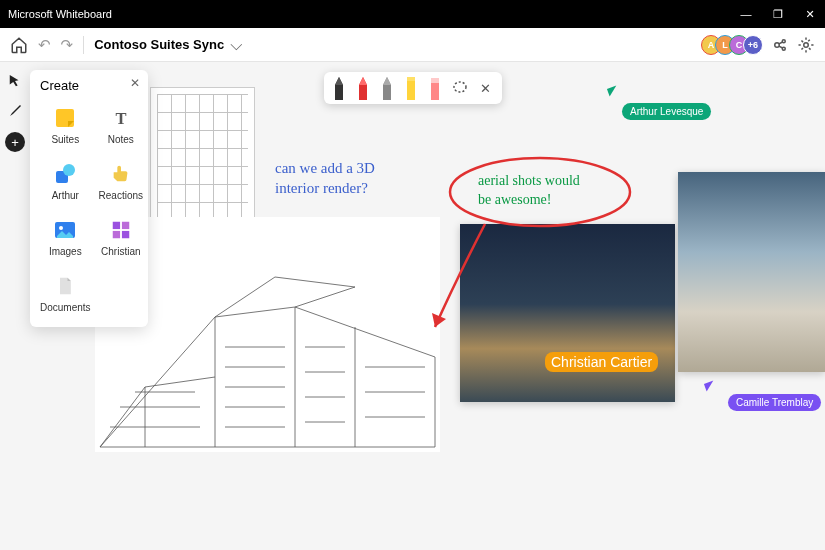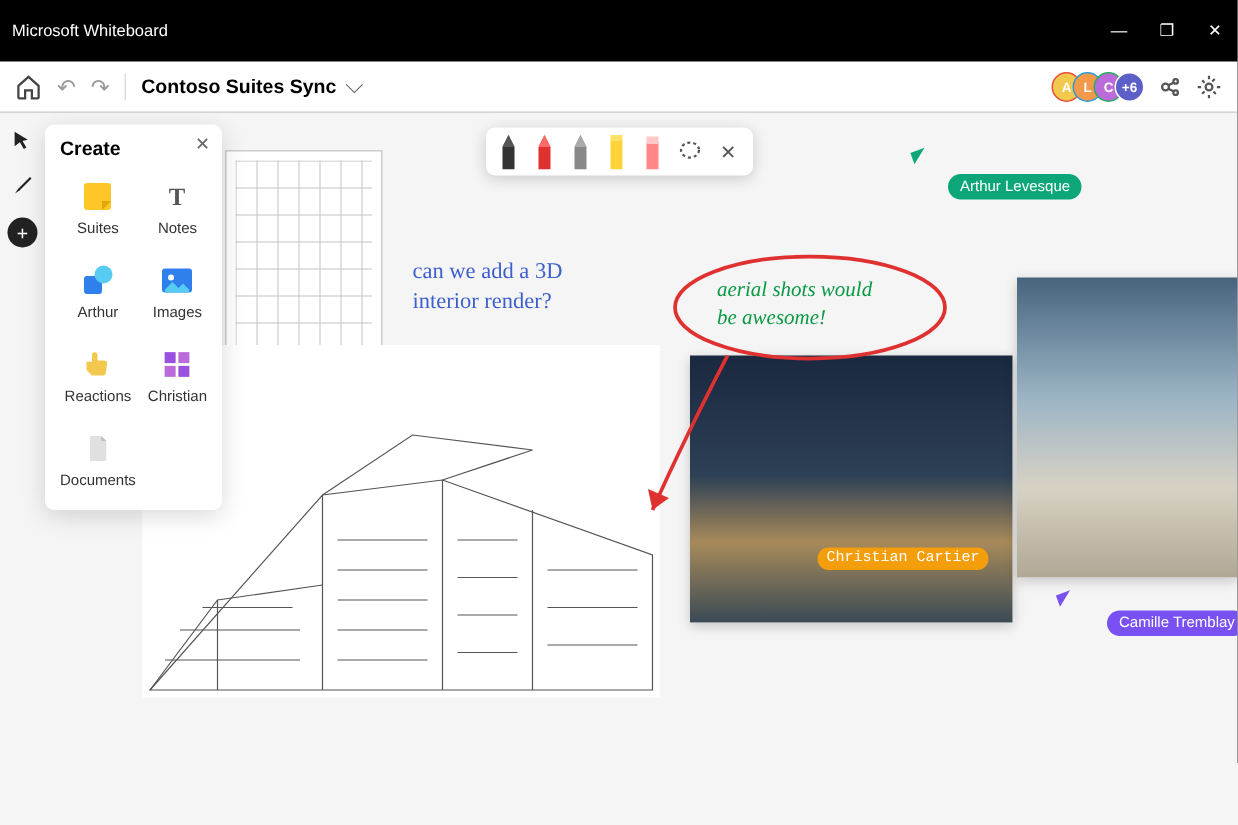--- a/index.html
+++ b/index.html
@@ -1,18 +1,18 @@
 <!DOCTYPE html>
 <html><head>
 <meta charset="utf-8">
 <style>
 * { margin: 0; padding: 0; box-sizing: border-box; }
 body { font-family: "Segoe UI", -apple-system, sans-serif; background: #000; width: 825px; height: 550px; overflow: hidden; position: relative; }
 
-.titlebar { height: 41px; background: #000; color: #fff; display: flex; align-items: center; padding: 0 8px; font-size: 11px; }
+.titlebar { height: 28px; background: #000; color: #fff; display: flex; align-items: center; padding: 0 8px; font-size: 11px; }
 .titlebar .win-controls { margin-left: auto; display: flex; gap: 18px; }
 .titlebar .win-controls span { cursor: pointer; display: inline-flex; align-items: center; justify-content: center; width: 14px; }
 
 .toolbar { height: 34px; background: #fff; display: flex; align-items: center; padding: 0 10px; border-bottom: 1px solid #e5e5e5; }
 .toolbar .home-icon { width: 18px; height: 18px; cursor: pointer; }
 .toolbar .undo-redo { display: flex; gap: 10px; margin-left: 10px; }
 .toolbar .undo-redo span { color: #999; font-size: 15px; cursor: pointer; }
 .toolbar .divider { width: 1px; height: 18px; background: #ddd; margin: 0 10px; }
 .toolbar .doc-title { font-weight: 600; font-size: 13px; }
 .toolbar .chevron { margin-left: 6px; color: #666; }
@@ -24,48 +24,48 @@
 .tb-icon { width: 18px; cursor: pointer; color: #555; }
 
 .canvas-area { position: relative; width: 100%; height: 491px; background: #f5f5f5; overflow: hidden; }
 
 .rail { position: absolute; left: 0; top: 0; width: 30px; display: flex; flex-direction: column; align-items: center; padding-top: 10px; gap: 12px; z-index: 10; }
 .rail .rail-btn { width: 18px; height: 18px; display: flex; align-items: center; justify-content: center; cursor: pointer; }
 .rail .rail-add { width: 20px; height: 20px; border-radius: 50%; background: #222; color: #fff; display: flex; align-items: center; justify-content: center; font-size: 13px; cursor: pointer; }
 
 .create-panel { position: absolute; left: 30px; top: 8px; width: 118px; background: #fff; border-radius: 6px; box-shadow: 0 4px 16px rgba(0,0,0,0.15); padding: 8px; z-index: 20; }
 .create-panel .close-x { position: absolute; top: 6px; right: 8px; cursor: pointer; font-size: 12px; color: #666; }
-.create-panel h3 { font-size: 13px; font-weight: 700; margin-bottom: 6px; padding-left: 2px; }
+.create-panel h3 { font-size: 13px; font-weight: 400; margin-bottom: 6px; padding-left: 2px; }
 .create-grid { display: grid; grid-template-columns: 1fr 1fr; gap: 4px; }
 .create-item { display: flex; flex-direction: column; align-items: center; justify-content: center; padding: 6px 2px; cursor: pointer; border-radius: 4px; }
 .create-item .ci-icon { width: 26px; height: 26px; display: flex; align-items: center; justify-content: center; margin-bottom: 3px; }
 .create-item .ci-label { font-size: 10px; color: #333; }
 
 .pen-tray { position: absolute; left: 50%; transform: translateX(-50%); top: 10px; background: #fff; border-radius: 6px; box-shadow: 0 2px 10px rgba(0,0,0,0.18); display: flex; align-items: flex-end; padding: 4px 8px; gap: 10px; height: 32px; z-index: 15; }
 .pen { width: 14px; height: 24px; cursor: pointer; }
 .tray-icon { width: 16px; height: 16px; cursor: pointer; display: flex; align-items: center; justify-content: center; align-self: center; }
 
 .cursor-tag { position: absolute; display: flex; align-items: center; }
 .cursor-arrow { width: 0; height: 0; border-left: 10px solid; border-bottom: 8px solid transparent; transform: rotate(-20deg); }
-.cursor-label { font-size: 10px; padding: 3px 8px; border-radius: 10px; color: #fff; margin-left: 20px; white-space: nowrap; }
+.cursor-label { font-size: 10px; padding: 3px 8px; border-radius: 10px; color: #fff; margin-left: 10px; white-space: nowrap; }
 
 .hand { position: absolute; font-family: "Comic Sans MS", cursive; line-height: 1.35; }
 .hand.blue { color: #3b5fcc; font-size: 15px; }
-.hand.green { color: #0a9944; font-size: 14px; font-style: italic; }
+.hand.green { color: #0a9944; font-size: 14px; }
 .hand.orange { color: #e0832e; font-size: 14px; font-style: italic; }
 
 .oval-ann { position: absolute; left: 440px; top: 90px; width: 200px; height: 80px; }
 .oval-ann svg { overflow: visible; }
 
 .img-placeholder { position: absolute; background: #ddd; box-shadow: 0 2px 8px rgba(0,0,0,0.2); }
 .floorplan { position: absolute; left: 150px; top: 25px; width: 105px; height: 140px; background: #fff; border: 1px solid #ccc; }
 .floorplan::before { content:""; position:absolute; inset:6px; background-image: linear-gradient(#888 1px, transparent 1px), linear-gradient(90deg, #888 1px, transparent 1px); background-size: 14px 18px; opacity: 0.5; }
 .sketch { position: absolute; left: 95px; top: 155px; width: 345px; height: 235px; background: #fff; }
 .photo1 { left: 460px; top: 162px; width: 215px; height: 178px; background: linear-gradient(180deg,#1a2840 0%,#2d4055 45%,#a78a5a 70%,#3a4a55 100%); }
-.photo1-tag { position:absolute; left:545px; top:290px; background:#f59e0b; color:#fff; font-size:10px; padding:2px 6px; border-radius:8px; z-index:5;font-family:Liberation Mono, monospace;}
+.photo1-tag { position:absolute; left:545px; top:290px; background:#f59e0b; color:#fff; font-size:14px; padding:2px 6px; border-radius:8px; z-index:5;}
 .photo2 { left: 678px; top: 110px; width: 147px; height: 200px; background: linear-gradient(180deg,#47647d 0%,#9bb4c5 40%,#d8d2c5 70%,#b0a895 100%); }
 </style>
 </head>
 <body>
 
 <div class="titlebar">
   <span>Microsoft Whiteboard</span>
   <div class="win-controls">
     <span>—</span>
     <span>❐</span>
@@ -145,35 +145,35 @@
         <div class="ci-icon">
             <svg viewBox="0 0 24 24" width="24">
               <rect x="3" y="9" width="12" height="12" rx="2" fill="#2f80ed"></rect>
               <circle cx="16" cy="8" r="6" fill="#56ccf2"></circle>
             </svg>
           </div>
         <span class="ci-label">Arthur</span>
       </div>
       <div class="create-item">
         <div class="ci-icon">
+            <svg viewBox="0 0 24 24" width="22">
+              <path d="M8 10V5a2 2 0 0 1 4 0v4h5a2 2 0 0 1 2 2l-1 7a2 2 0 0 1-2 2H8l-4-4v-6z" fill="#f2c94c"></path>
+            </svg>
+          </div>
+        <span class="ci-label">Reactions</span>
+      </div>
+      <div class="create-item">
+        <div class="ci-icon">
             <svg viewBox="0 0 24 24" width="24">
               <rect x="2" y="4" width="20" height="16" rx="2" fill="#2f80ed"></rect>
               <circle cx="8" cy="10" r="2" fill="#fff"></circle>
               <path d="M4 18l5-5 4 4 3-3 4 4v2H4z" fill="#56ccf2"></path>
             </svg>
           </div>
         <span class="ci-label">Images</span>
-      </div>
-      <div class="create-item">
-        <div class="ci-icon">
-            <svg viewBox="0 0 24 24" width="22">
-              <path d="M8 10V5a2 2 0 0 1 4 0v4h5a2 2 0 0 1 2 2l-1 7a2 2 0 0 1-2 2H8l-4-4v-6z" fill="#f2c94c"></path>
-            </svg>
-          </div>
-        <span class="ci-label">Reactions</span>
       </div>
       <div class="create-item">
         <div class="ci-icon">
             <svg viewBox="0 0 24 24" width="22">
               <rect x="3" y="3" width="8" height="8" fill="#9b51e0"></rect>
               <rect x="13" y="3" width="8" height="8" fill="#bb6bd9"></rect>
               <rect x="3" y="13" width="8" height="8" fill="#bb6bd9"></rect>
               <rect x="13" y="13" width="8" height="8" fill="#9b51e0"></rect>
             </svg>
           </div>

